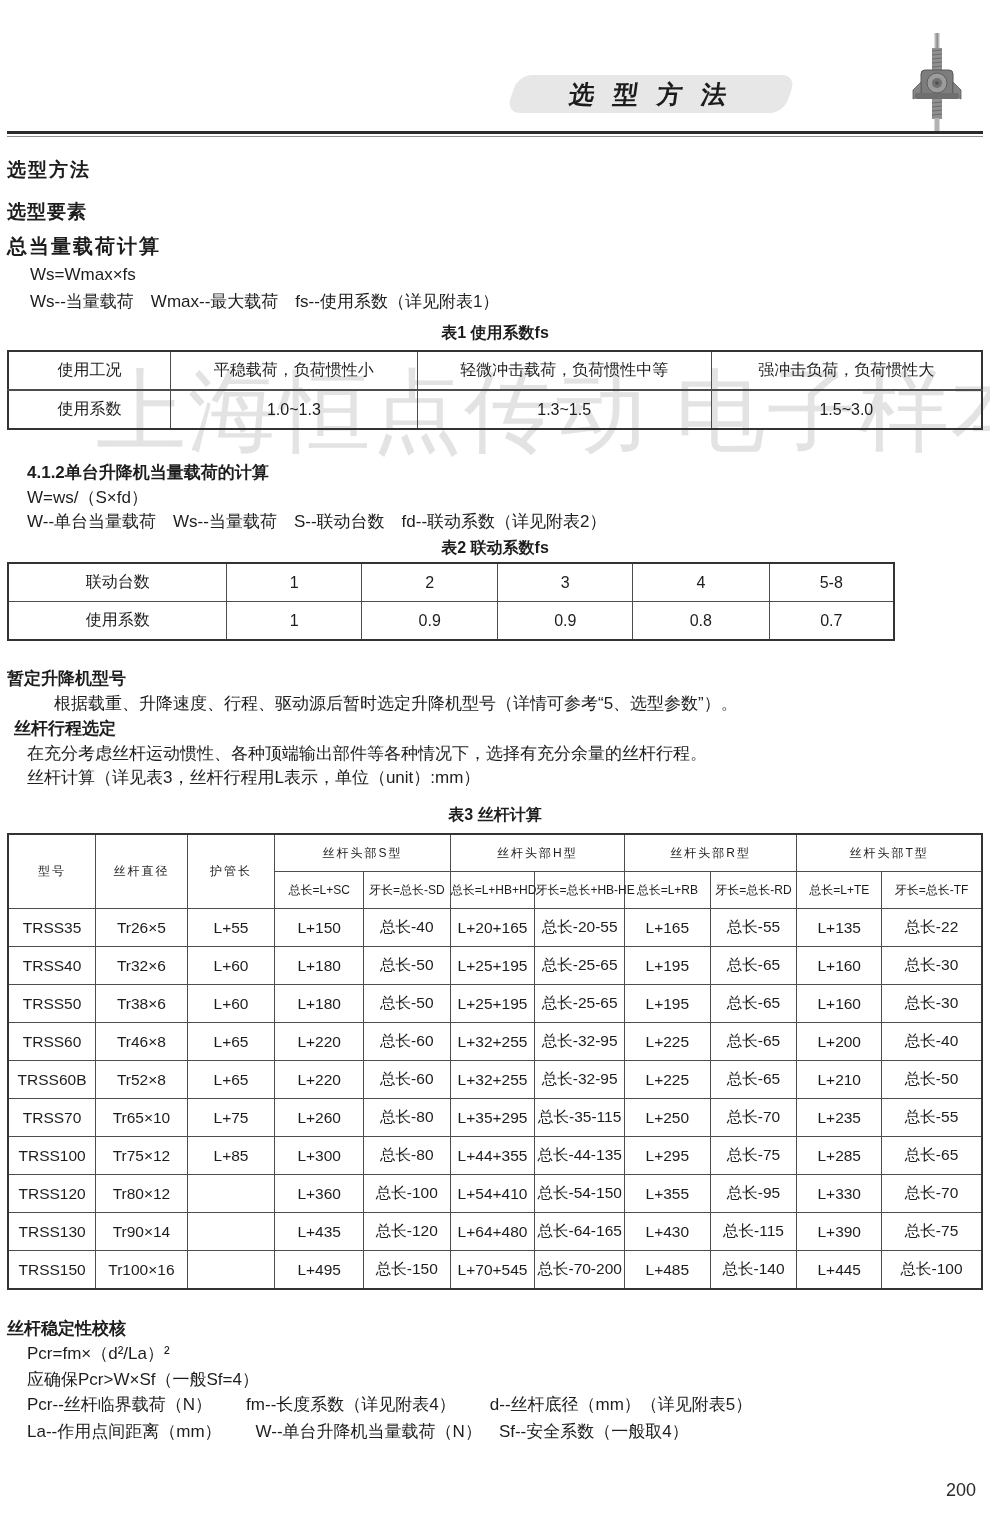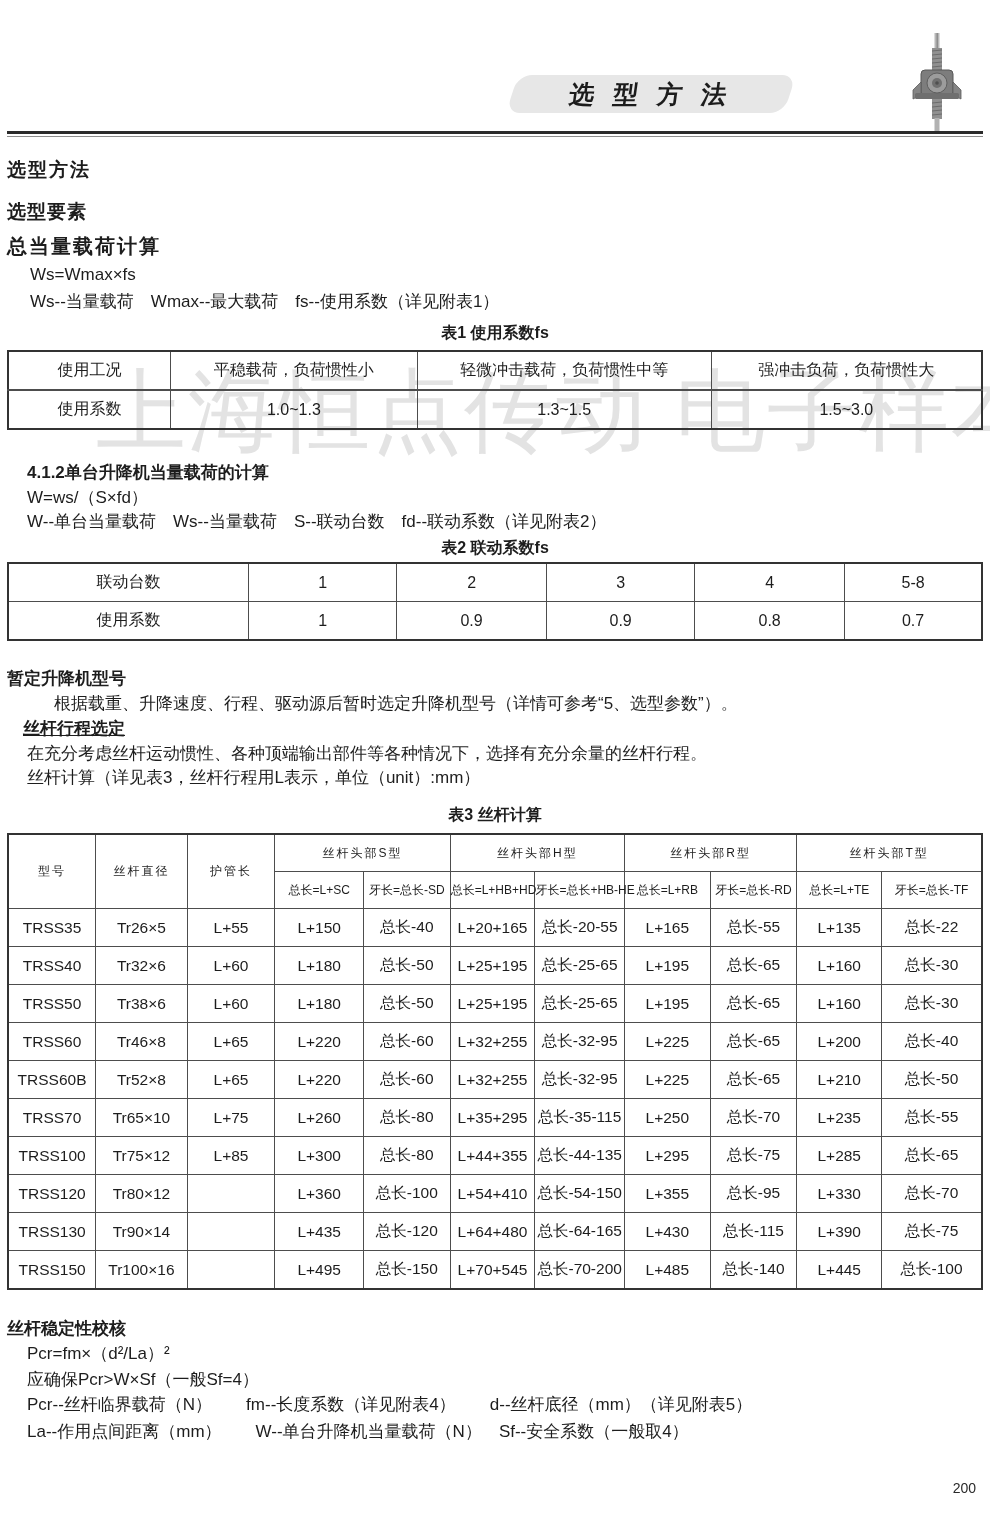--- a/index.html
+++ b/index.html
@@ -50,21 +50,21 @@
   .t3 thead .fix th { font-size:12px; font-weight:normal; letter-spacing:2px; }
   .t3 thead .sub th { height:36px; font-size:12px; letter-spacing:0; }
 
   
   .watermark {
     left:96px; top:366px; z-index:0; font-size:90px; font-weight:500;
     color:#e3e3e3; letter-spacing:2px; white-space:nowrap; line-height:1;
   }
   .content { position:relative; z-index:1; }
 
-  .pagenum { right:14px; top:1480px; font-size:14px; color:#2a2a2a; }
+  .pagenum { right:14px; top:1480px; font-size:18px; color:#2a2a2a; }
 </style>
 </head>
 <body>
 
 <div class="page">
 
   <div class="abs watermark">上海恒点传动 电子样本</div>
 
   <div class="content">
 
@@ -134,21 +134,21 @@
             </tr>
           </tbody>
       </table>
     </div>
 
     <div class="abs line bold" style="left:27px; top:461px;">4.1.2单台升降机当量载荷的计算</div>
     <div class="abs line" style="left:27px; top:486px;">W=ws/（S×fd）</div>
     <div class="abs line" style="left:27px; top:510px;">W--单台当量载荷　Ws--当量载荷　S--联动台数　fd--联动系数（详见附表2）</div>
 
     <div class="abs center tbl-title" style="top:538px;">表2 联动系数fs</div>
-    <div class="abs" style="left:7px; top:562px; width:976px;">
+    <div class="abs" style="left:7px; top:562px; width:888px;">
       <table class="dtable t2">
         <colgroup>
           <col style="width:24.7%">
             <col style="width:15.2%">
             <col style="width:15.4%">
           <col style="width:15.2%">
             <col style="width:15.4%">
             <col style="width:14.1%">
         </colgroup>
         <tbody>
@@ -167,21 +167,21 @@
               <td>0.9</td>
               <td>0.8</td>
               <td>0.7</td>
             </tr>
           </tbody>
       </table>
     </div>
 
     <div class="abs line bold" style="left:7px; top:667px;">暂定升降机型号</div>
     <div class="abs line" style="left:27px; top:692px;margin-left:27px;">根据载重、升降速度、行程、驱动源后暂时选定升降机型号（详情可参考“5、选型参数”）。</div>
-    <div class="abs line bold" style="left:23px; top:717px;text-decoration:underline;">丝杆行程选定</div>
+    <div class="abs line bold" style="left:14px; top:717px;">丝杆行程选定</div>
     <div class="abs line" style="left:27px; top:742px;">在充分考虑丝杆运动惯性、各种顶端输出部件等各种情况下，选择有充分余量的丝杆行程。</div>
     <div class="abs line" style="left:27px; top:766px;text-align:right;">丝杆计算（详见表3，丝杆行程用L表示，单位（unit）:mm）</div>
 
     <div class="abs center tbl-title" style="top:805px;">表3 丝杆计算</div>
     <div class="abs" style="left:7px; top:833px; width:976px;">
       <table class="dtable t3">
         <colgroup>
           <col style="width:9.0%">
             <col style="width:9.4%">
             <col style="width:9.0%">

